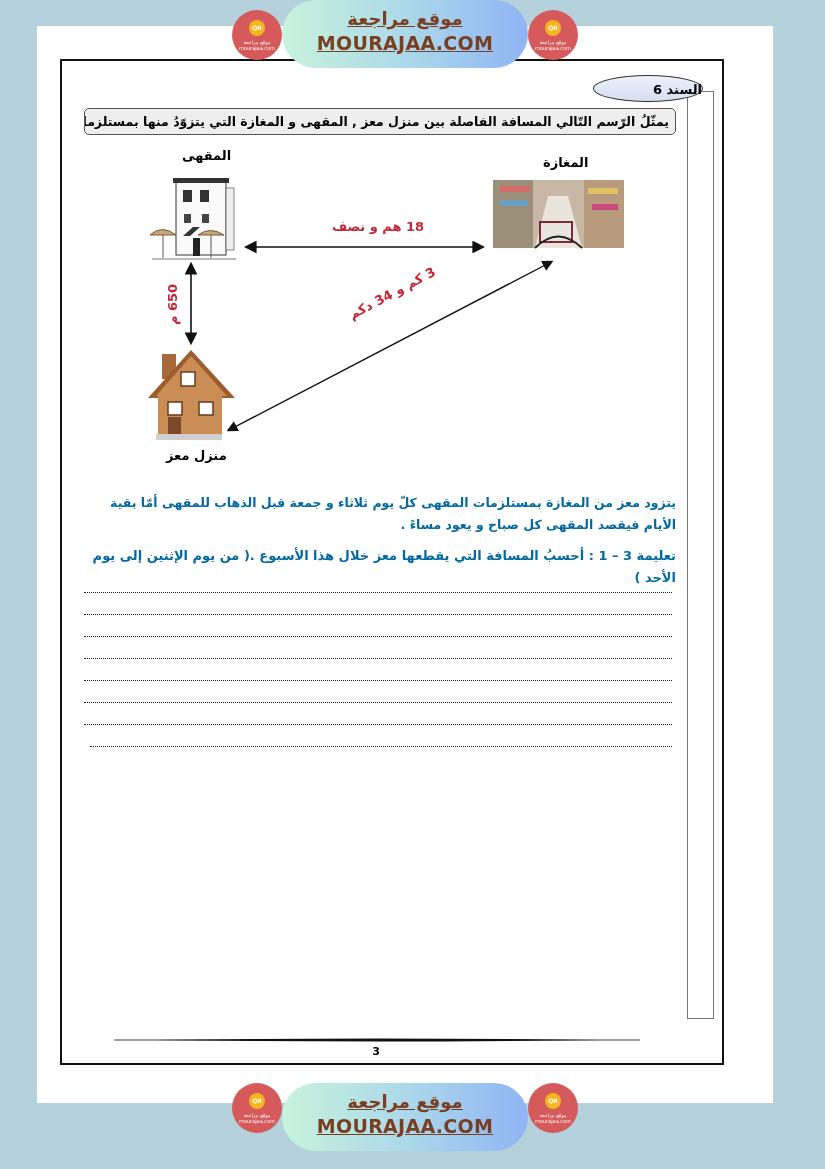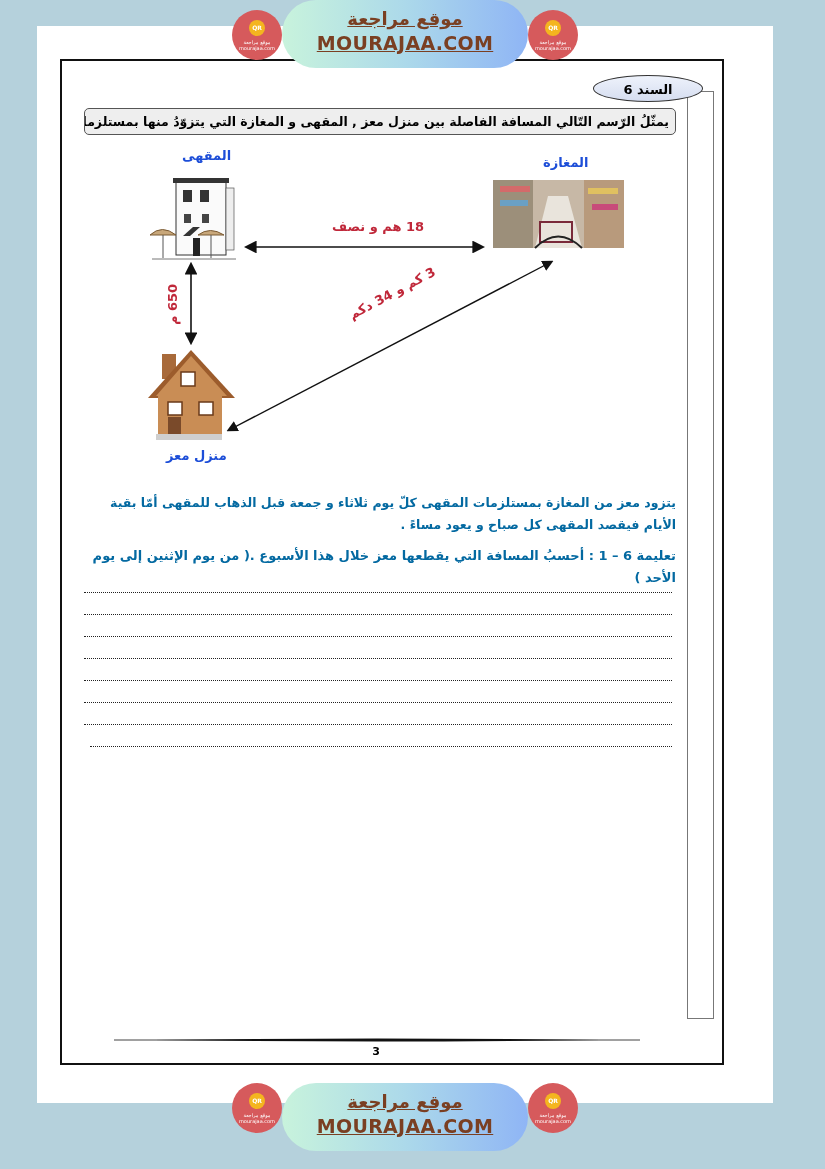--- a/index.html
+++ b/index.html
@@ -45,31 +45,31 @@
     background:#f4b51f; font-size:6px; line-height:16px; color:#fff; font-weight:bold;
   }
   .badge .tiny {
     position:absolute; left:0; right:0; top:29px; font-size:5px; line-height:6px; color:#fff;
   }
   
   .sanad {
     position:absolute; left:593px; top:75px; width:110px; height:27px;
     border:1.5px solid #333; border-radius:50%;
     background:linear-gradient(#eef2fb,#d5ddf0);
-    font-size:13px; font-weight:bold; text-align:center; line-height:27px; direction:rtl;
+    font-size:13px; font-weight:bold; line-height:27px; direction:rtl;
     box-sizing:border-box;
   }
   .intro {
     position:absolute; left:84px; top:108px; width:592px; height:27px;
     border:1.5px solid #555; border-radius:5px; background:#eeeeee;
     font-size:12.5px; font-weight:bold; direction:rtl; text-align:right;
     padding-right:6px; line-height:26px; box-sizing:border-box; white-space:nowrap; overflow:hidden;
   }
   .place-label {
-    position:absolute; font-size:13px; font-weight:bold; direction:rtl; color:#1d4ed8;
+    position:absolute; font-size:13px; font-weight:bold; direction:rtl; color:#000000;
   }
   .dist {
     position:absolute; font-size:13px; font-weight:bold; color:#c0283a; direction:rtl; white-space:nowrap;
   }
   .para {
     position:absolute; left:84px; width:592px; direction:rtl; text-align:right;
     font-size:12.5px; font-weight:bold; color:#0369a1; line-height:22px;
   }
   .dots {
     position:absolute; left:84px; width:588px; height:0;
@@ -161,21 +161,21 @@
   <line x1="247" y1="247" x2="482" y2="247" stroke="#111" stroke-width="1.6" marker-start="url(#ah)" marker-end="url(#ah)"></line>
   <line x1="191" y1="265" x2="191" y2="342" stroke="#111" stroke-width="1.6" marker-start="url(#ah)" marker-end="url(#ah)"></line>
   <line x1="229" y1="430" x2="551" y2="262" stroke="#111" stroke-width="1.4" marker-start="url(#ah)" marker-end="url(#ah)"></line>
 </svg>
 
 <div class="dist" style="left:332px;top:219px;">18 هم و نصف</div>
 <div class="dist" style="left:152px;top:297px;transform:rotate(-90deg);transform-origin:center;">650 م</div>
 <div class="dist" style="left:350px;top:308px;transform:rotate(-28deg);transform-origin:left center;">3 كم و 34 دكم</div>
 
 <div class="para" style="top:492px;">يتزود معز من المغازة  بمستلزمات المقهى كلّ يوم ثلاثاء و جمعة  قبل الذهاب للمقهى أمّا بقية الأيام فيقصد المقهى كل صباح و يعود مساءً .</div>
-<div class="para" style="top:545px;font-size:13px;">تعليمة 6 – 1 : أحسبُ المسافة التي يقطعها معز خلال هذا الأسبوع .( من يوم الإثنين إلى يوم الأحد )</div>
+<div class="para" style="top:545px;font-size:13px;">تعليمة 3 – 1 : أحسبُ المسافة التي يقطعها معز خلال هذا الأسبوع .( من يوم الإثنين إلى يوم الأحد )</div>
 
 <div class="dots" style="top:592px;"></div>
 <div class="dots" style="top:614px;"></div>
 <div class="dots" style="top:636px;"></div>
 <div class="dots" style="top:658px;"></div>
 <div class="dots" style="top:680px;"></div>
 <div class="dots" style="top:702px;"></div>
 <div class="dots" style="top:724px;"></div>
 <div class="dots" style="top:746px;left:90px;width:582px;"></div>
 

